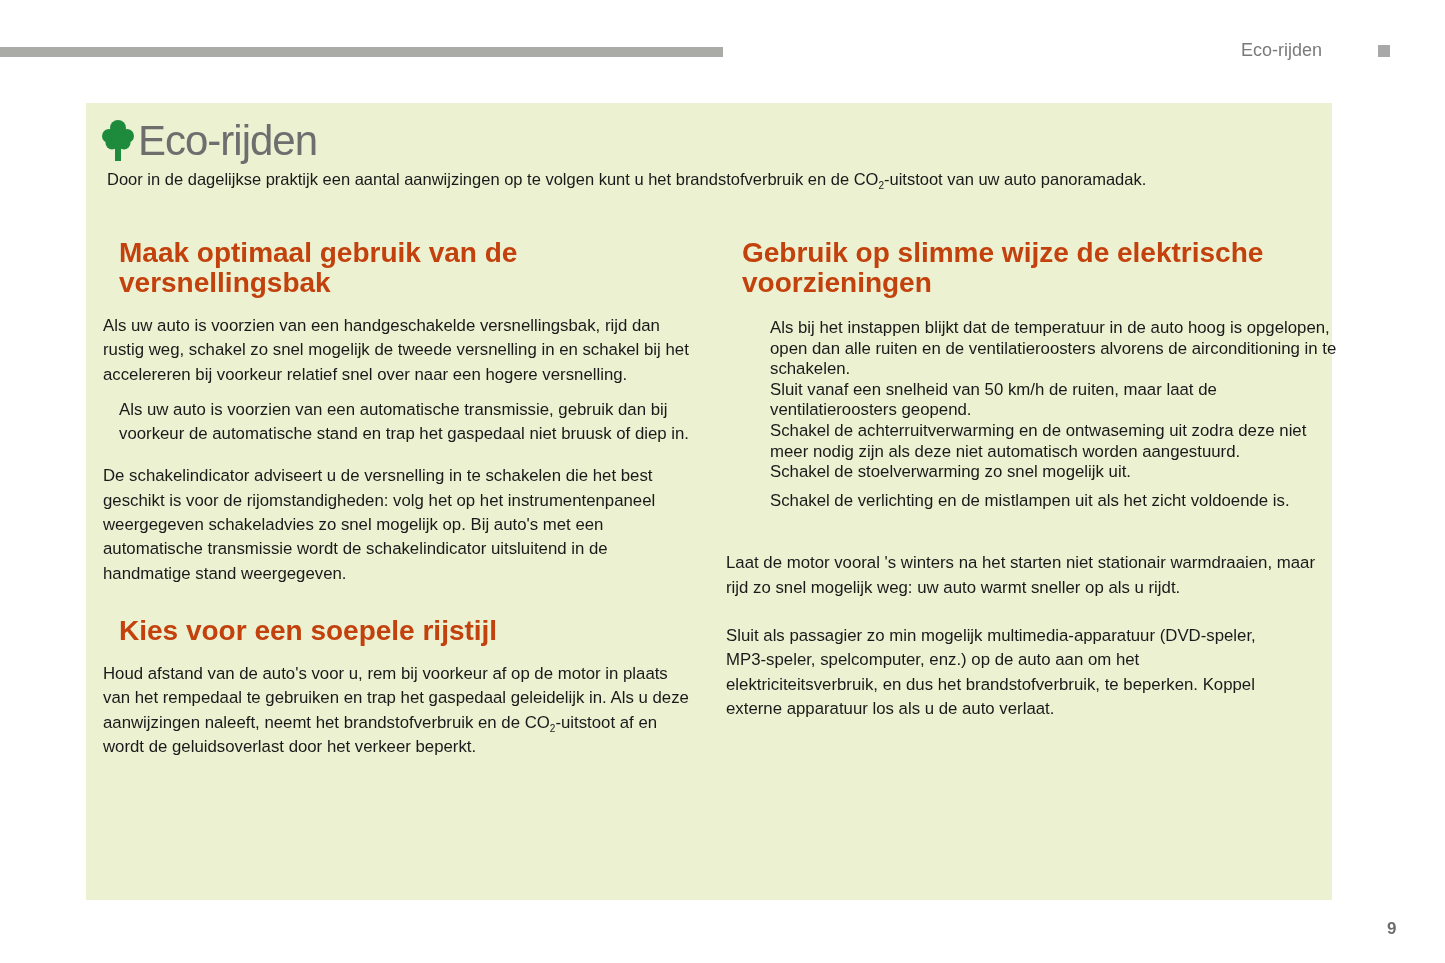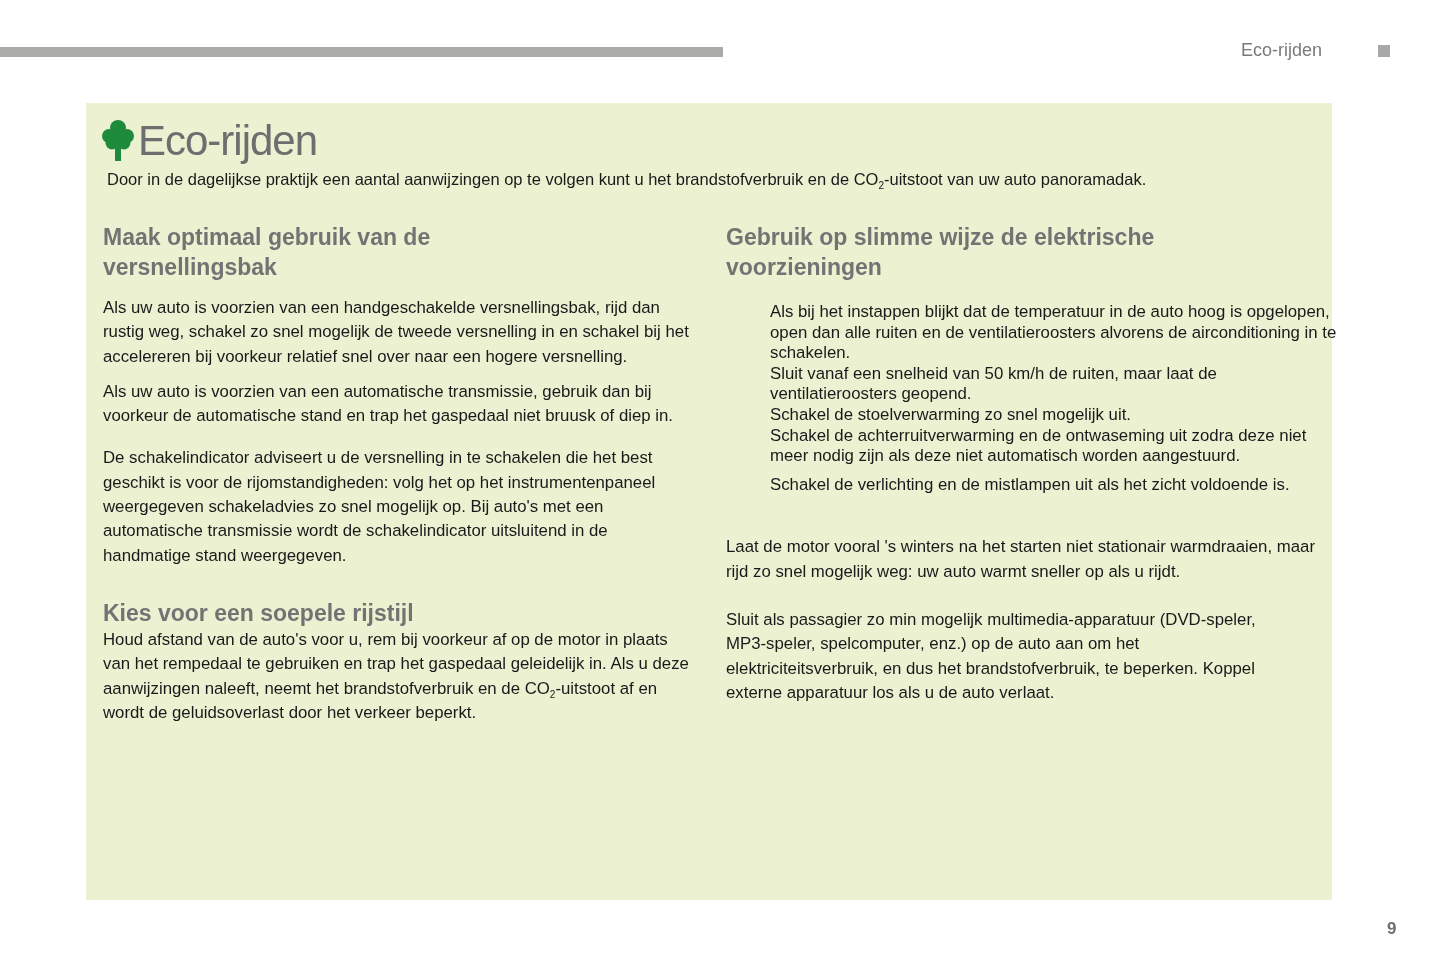--- a/index.html
+++ b/index.html
@@ -10,21 +10,21 @@
     .header-square { position:absolute; left:1378px; top:45px; width:12px; height:12px; background:#a8a8a8; }
     .panel { position:absolute; left:86px; top:103px; width:1246px; height:797px; background:#ecf1d2; }
     .title-row { position:absolute; left:102px; top:118px; display:flex; align-items:center; }
     .tree-icon { width:32px; height:44px; margin-right:4px; }
     .title { font-size:42px; color:#6e6e6e; letter-spacing:-1px; line-height:46px; }
     .intro { position:absolute; left:107px; top:169px; font-size:16.5px; line-height:20px; color:#1a1a1a; }
     sub { font-size:10px; vertical-align:-4px; line-height:0; }
     .col { position:absolute; width:600px; }
     .col-left { left:103px; top:222px; }
     .col-right { left:726px; top:222px; }
-    h2 { font-size:23px; font-weight:bold; line-height:30px; margin:0; color:#737373; }
+    h2 { font-size:28px; font-weight:bold; line-height:30px; margin:16px; color:#c2410c; }
     p { margin:0; font-size:16.8px; line-height:24.3px; }
     .tight p { line-height:20.6px; }
   </style>
 </head>
 <body>
 
 <div class="top-bar"></div>
 <div class="header-title">Eco-rijden</div>
 <div class="header-square"></div>
 
@@ -43,33 +43,33 @@
     </g>
   </svg>
   <span class="title">Eco-rijden</span>
 </div>
 
 <div class="intro"><span>Door in de dagelijkse praktijk een aantal aanwijzingen op te volgen kunt u het brandstofverbruik en de CO</span><sub>2</sub><span>-uitstoot van uw auto panoramadak.</span></div>
 
 <div class="col col-left">
   <h2 style="width:440px;">Maak optimaal gebruik van de versnellingsbak</h2>
   <p style="margin-top:14px; width:592px;">Als uw auto is voorzien van een handgeschakelde versnellingsbak, rijd dan rustig weg, schakel zo snel mogelijk de tweede versnelling in en schakel bij het accelereren bij voorkeur relatief snel over naar een hogere versnelling.</p>
-  <p style="margin-top:11px; width:592px;">Als uw auto is voorzien van een automatische transmissie, gebruik dan bij voorkeur de automatische stand en trap het gaspedaal niet bruusk of diep in.</p>
+  <p style="margin-top:11px; width:592px;margin-left:16px;">Als uw auto is voorzien van een automatische transmissie, gebruik dan bij voorkeur de automatische stand en trap het gaspedaal niet bruusk of diep in.</p>
   <p style="margin-top:18px; width:590px;">De schakelindicator adviseert u de versnelling in te schakelen die het best geschikt is voor de rijomstandigheden: volg het op het instrumentenpaneel weergegeven schakeladvies zo snel mogelijk op. Bij auto's met een automatische transmissie wordt de schakelindicator uitsluitend in de handmatige stand weergegeven.</p>
 
   <h2 style="margin-top:30px;">Kies voor een soepele rijstijl</h2>
   <p style="margin-top:0; width:595px;"><span>Houd afstand van de auto's voor u, rem bij voorkeur af op de motor in plaats van het rempedaal te gebruiken en trap het gaspedaal geleidelijk in. Als u deze aanwijzingen naleeft, neemt het brandstofverbruik en de CO</span><sub>2</sub><span>-uitstoot af en wordt de geluidsoverlast door het verkeer beperkt.</span></p>
 </div>
 
 <div class="col col-right">
   <h2 style="width:570px;">Gebruik op slimme wijze de elektrische voorzieningen</h2>
   <div class="tight" style="margin-top:20px; width:570px;margin-left:44px;">
     <p>Als bij het instappen blijkt dat de temperatuur in de auto hoog is opgelopen, open dan alle ruiten en de ventilatieroosters alvorens de airconditioning in te schakelen.</p>
     <p>Sluit vanaf een snelheid van 50 km/h de ruiten, maar laat de ventilatieroosters geopend.</p>
+    <p>Schakel de achterruitverwarming en de ontwaseming uit zodra deze niet meer nodig zijn als deze niet automatisch worden aangestuurd.</p>
     <p>Schakel de stoelverwarming zo snel mogelijk uit.</p>
-    <p>Schakel de achterruitverwarming en de ontwaseming uit zodra deze niet meer nodig zijn als deze niet automatisch worden aangestuurd.</p>
     <p style="margin-top:8px; width:600px;">Schakel de verlichting en de mistlampen uit als het zicht voldoende is.</p>
   </div>
   <p style="margin-top:40px; width:590px;">Laat de motor vooral 's winters na het starten niet stationair warmdraaien, maar rijd zo snel mogelijk weg: uw auto warmt sneller op als u rijdt.</p>
   <p style="margin-top:24px; width:545px;">Sluit als passagier zo min mogelijk multimedia-apparatuur (DVD-speler, MP3-speler, spelcomputer, enz.) op de auto aan om het elektriciteitsverbruik, en dus het brandstofverbruik, te beperken. Koppel externe apparatuur los als u de auto verlaat.</p>
 </div>
 
 <div style="position:absolute; left:1387px; top:919px; font-size:17px; font-weight:bold; color:#6e6e6e;">9</div>
 
 </body></html>

